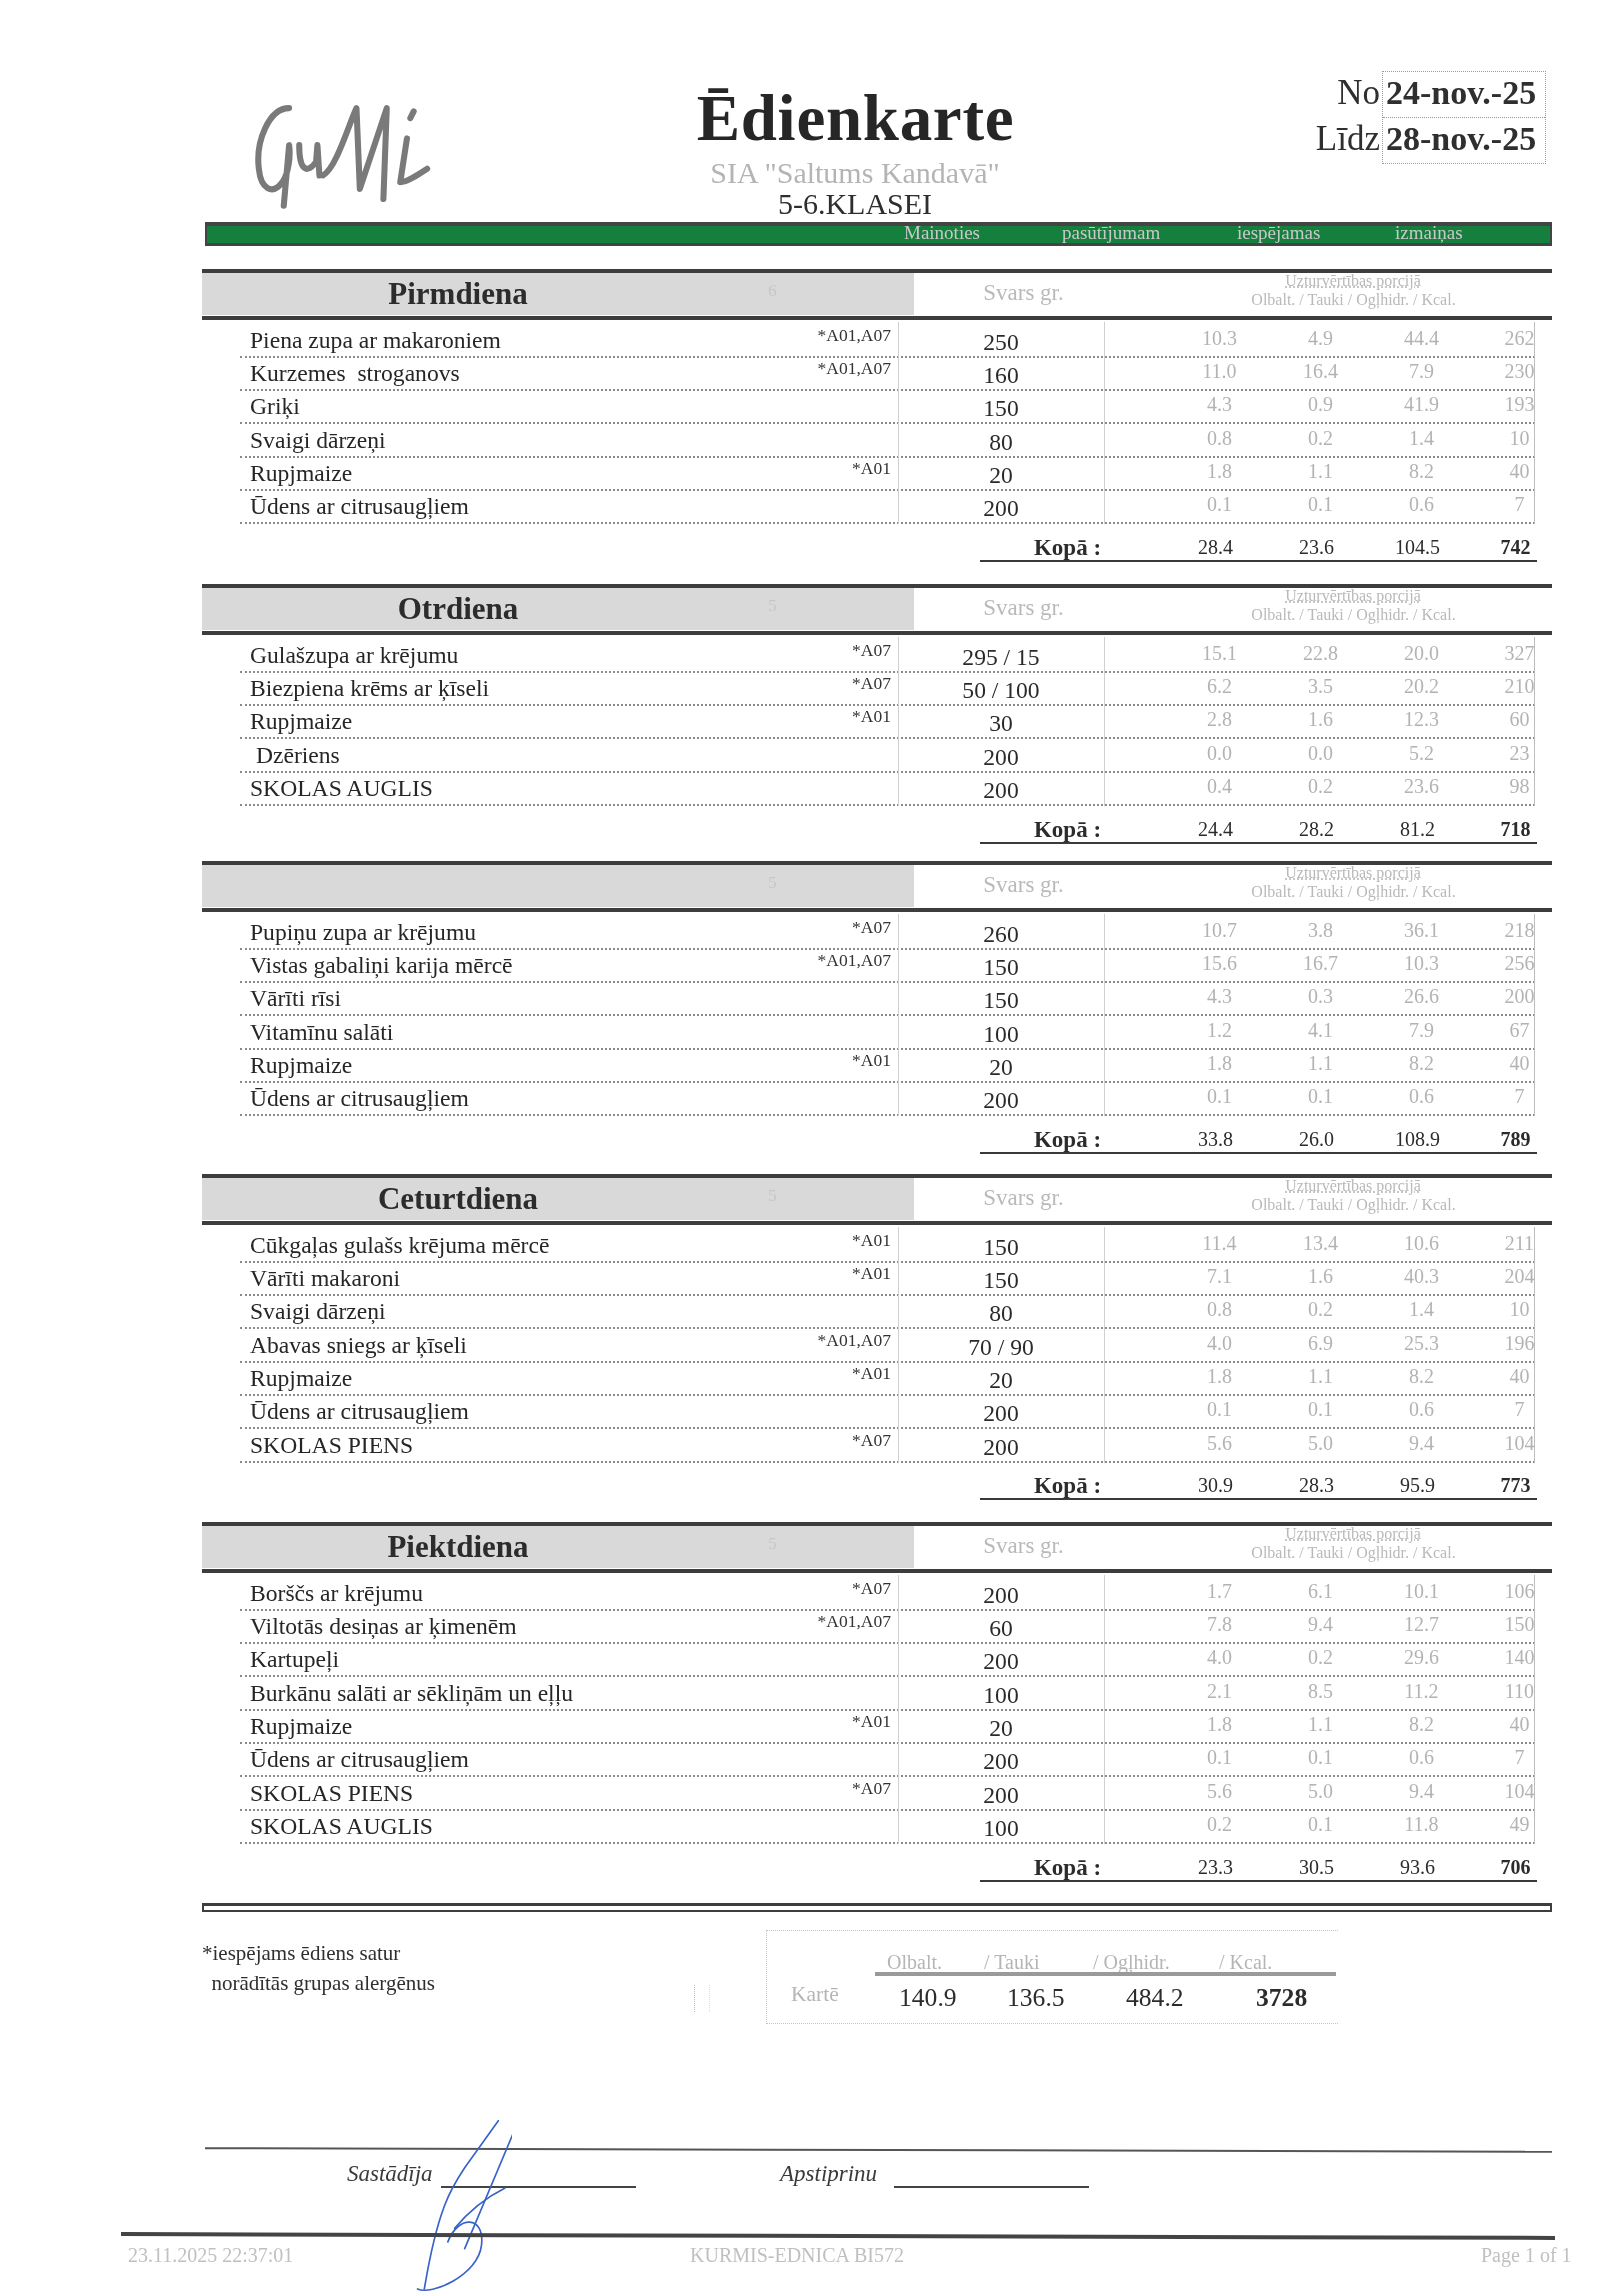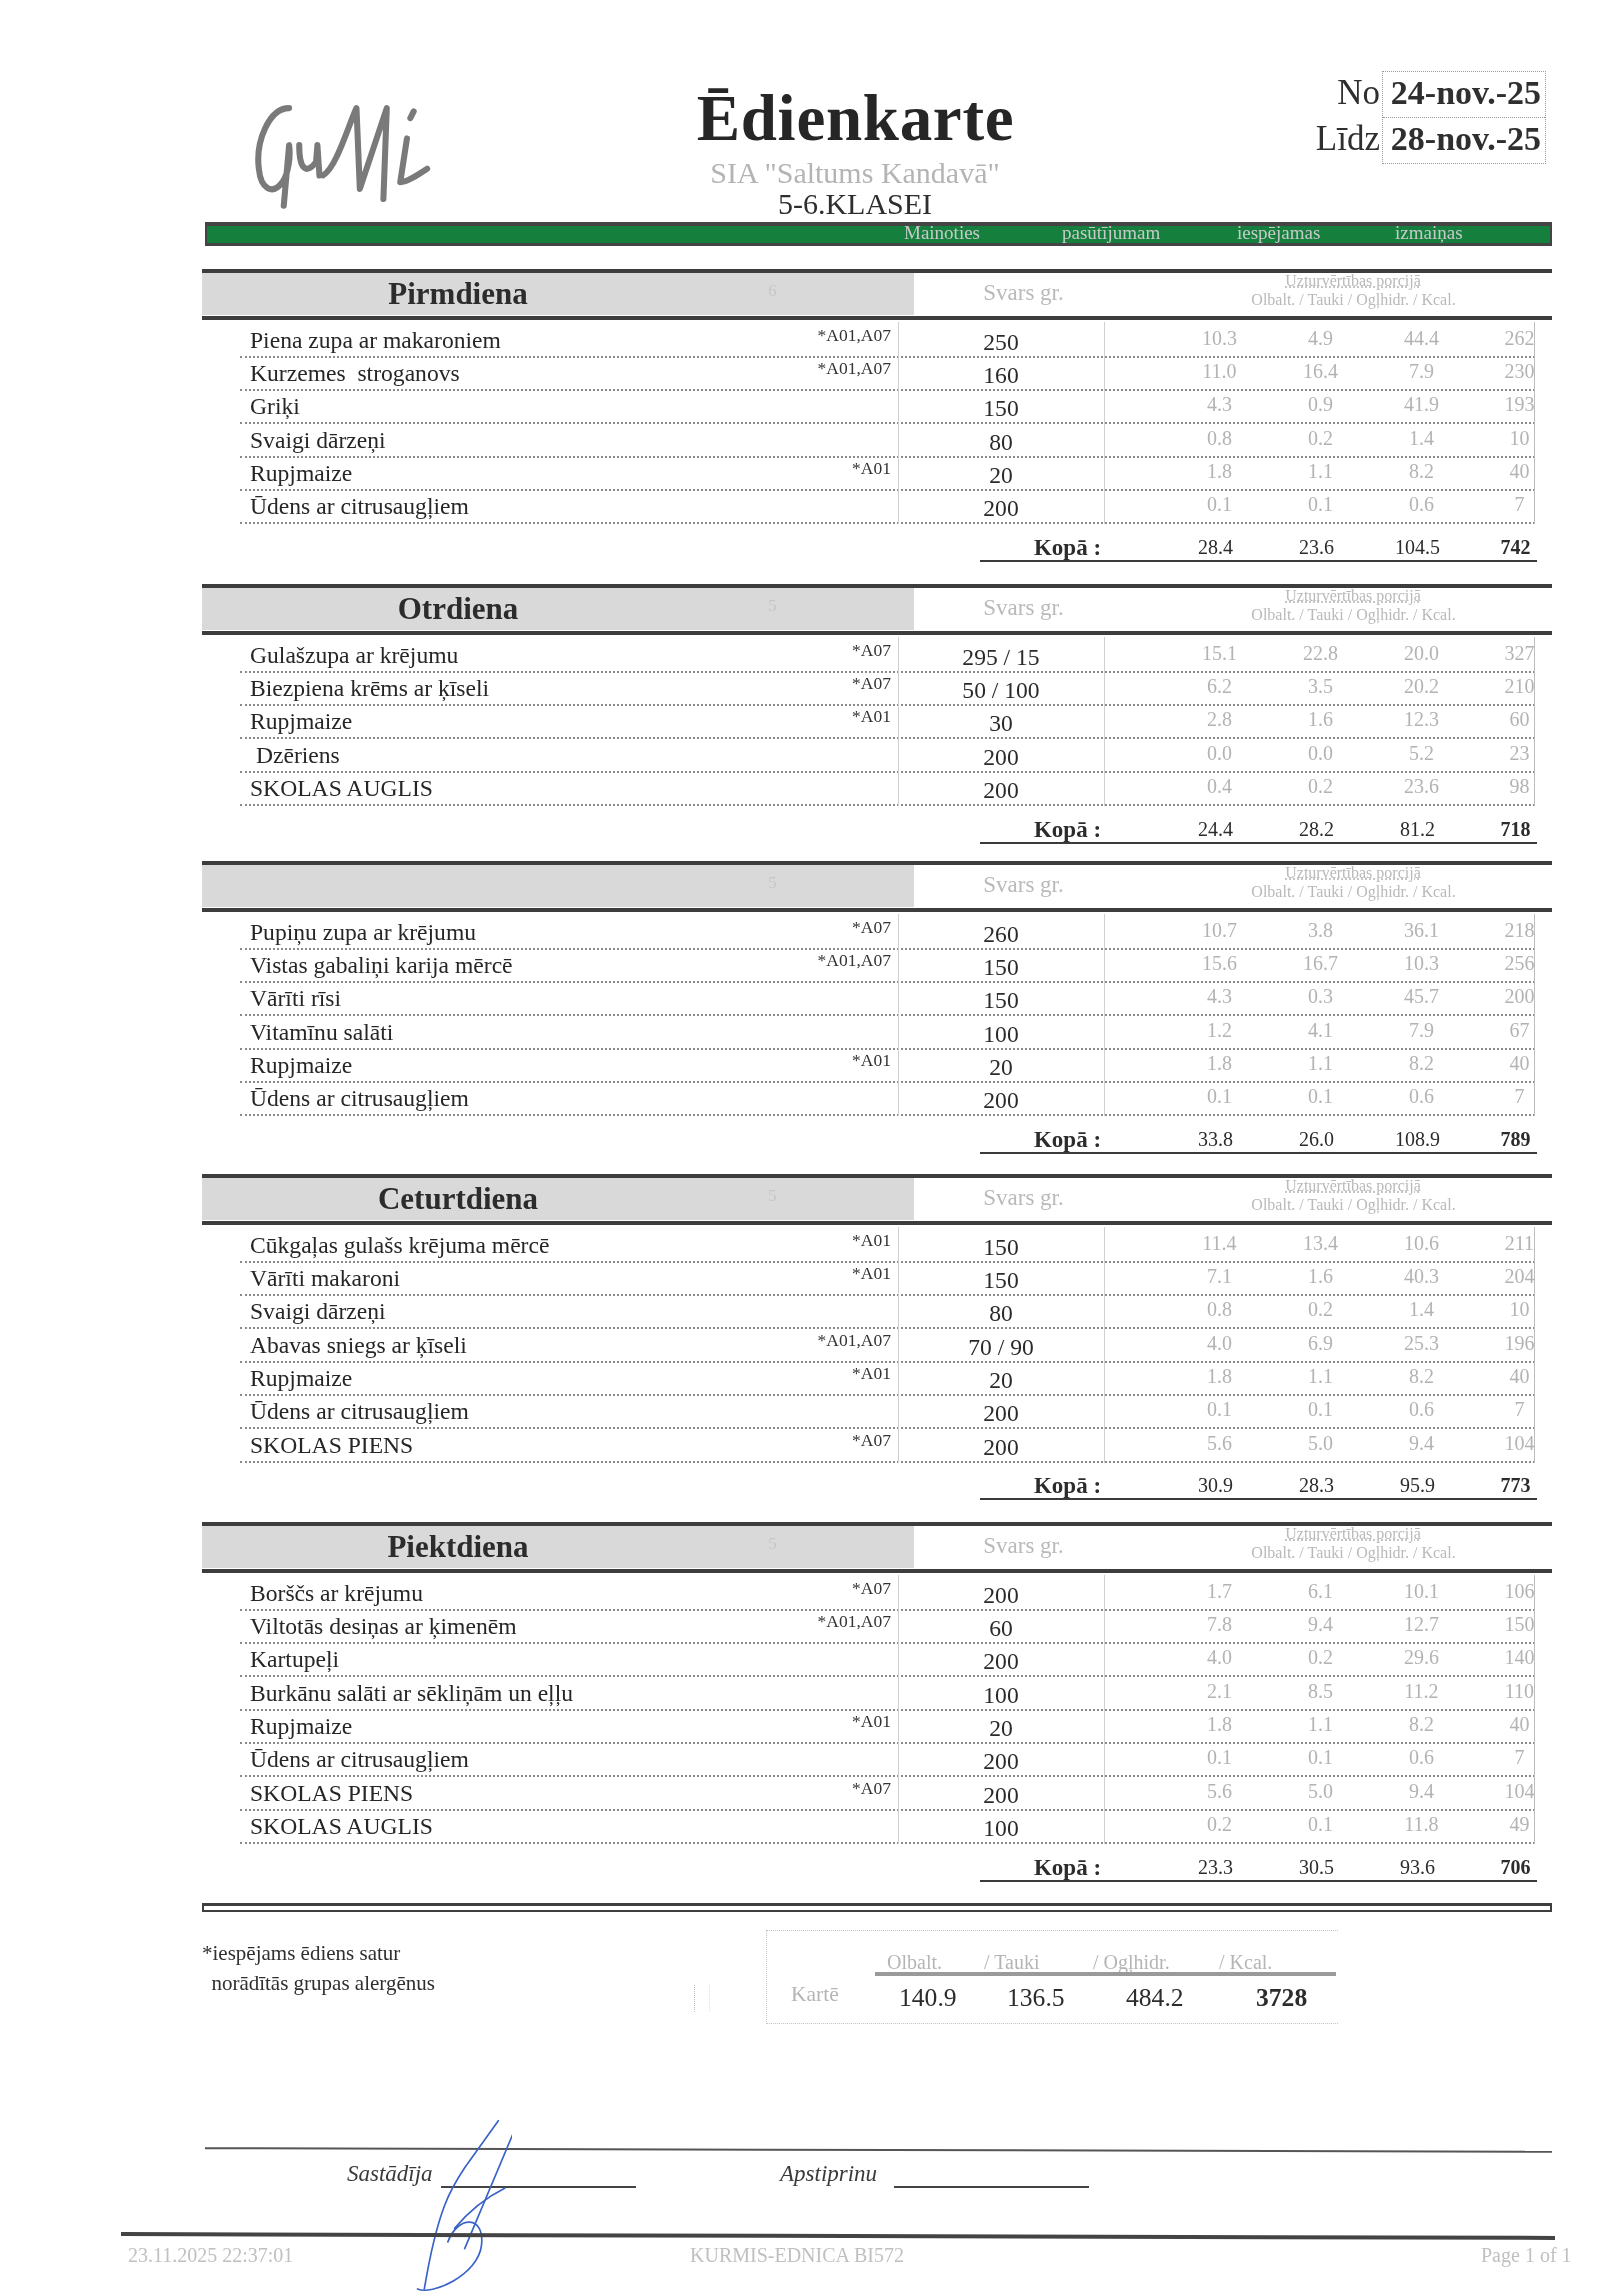--- a/index.html
+++ b/index.html
@@ -15,21 +15,21 @@
     font-size: 65px; font-weight: bold; color: #262626; letter-spacing: 0.7px; line-height: 74px; }
   .subtitle { left: 606px; top: 156px; width: 498px; text-align: center;
     font-size: 30px; color: #b4b4b4; line-height: 34px; }
   .klase { left: 606px; top: 187px; width: 498px; text-align: center;
     font-size: 30px; color: #2e2e2e; line-height: 34px; }
 
   .date-box { left: 1382px; top: 71px; width: 164px; height: 93px;
     border: 1.3px dotted #9a9a9a; box-sizing: border-box; }
   .date-box .sep { position: absolute; left: 0; right: 0; top: 45px; border-top: 1.3px dotted #9a9a9a; }
   .date-lbl { width: 121px; text-align: right; font-size: 35px; color: #2f2f2f; line-height: 40px; }
-  .date-val { width: 155px; text-align: right; font-size: 34px; font-weight: bold; color: #2f2f2f; line-height: 40px; }
+  .date-val { width: 155px; text-align: left; font-size: 34px; font-weight: bold; color: #2f2f2f; line-height: 40px; }
 
   .notice { left: 205px; top: 222px; width: 1347px; height: 24px;
     border-top: 4px solid #444; border-bottom: 3.4px solid #444; border-left: 2.7px solid #444; border-right: 2.7px solid #444;
     box-sizing: border-box; background: #15803d; }
   .notice span { position: absolute; top: -4px; font-size: 19px; color: #c9c9c9; }
 
   
   .day { position: absolute; left: 202px; width: 1350px; }
   .day-head { position: absolute; left: 0; top: 0; width: 1350px; height: 51px;
     border-top: 4.7px solid #3d3d3d; border-bottom: 4.7px solid #3d3d3d; box-sizing: border-box; }
@@ -330,21 +330,21 @@
       <div class="row" style="top:119px">
         <div class="uline"></div>
         <div class="vsep1"></div>
         <div class="vsep2"></div>
         <div class="vsep3"></div>
         <div class="name">Vārīti rīsi</div>
         <div class="alg"></div>
         <div class="w">150</div>
         <div class="n n1">4.3</div>
         <div class="n n2">0.3</div>
-        <div class="n n3">45.7</div>
+        <div class="n n3">26.6</div>
         <div class="n n4">200</div>
       </div>
       <div class="row" style="top:153px">
         <div class="uline"></div>
         <div class="vsep1"></div>
         <div class="vsep2"></div>
         <div class="vsep3"></div>
         <div class="name">Vitamīnu salāti</div>
         <div class="alg"></div>
         <div class="w">100</div>

